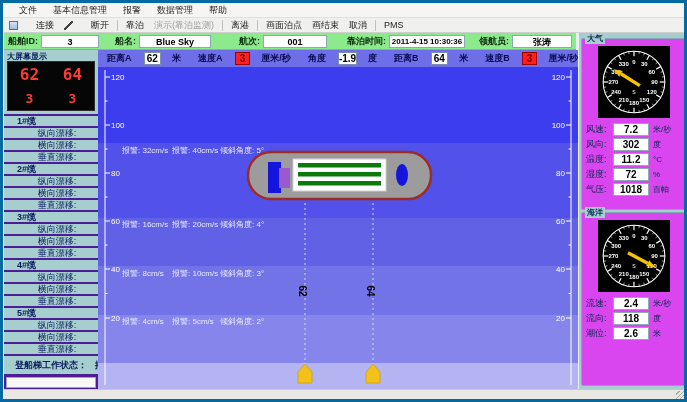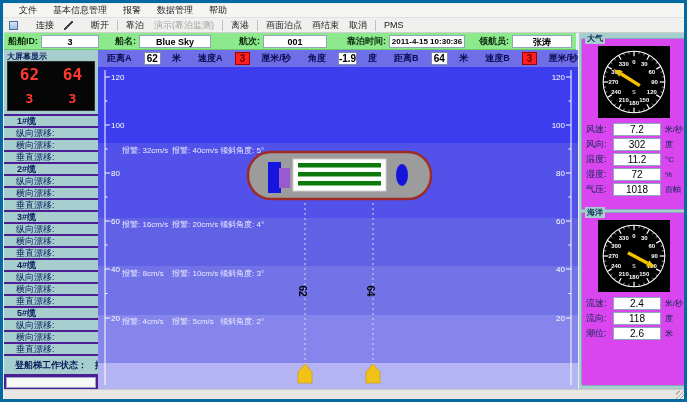--- a/index.html
+++ b/index.html
@@ -29,21 +29,21 @@
   .info-field:nth-of-type(5){margin-left:14px;} .info-field:nth-of-type(5) .info-value{width:60px;}
 
   
   .sidebar{position:absolute;left:1px;top:47px;width:94px;height:339px;background:#4c1d95;font-size:9px;color:#0a1a5a;}
   .display-group{position:absolute;top:0;left:0;width:94px;height:64px;background:#a6cecf;}
   .display-title{position:absolute;top:1px;left:3px;font-size:8px;font-weight:bold;}
   .led{position:absolute;left:3px;top:11px;width:88px;height:50px;background:#060606;border:1px solid #2e2e2e;display:grid;grid-template-columns:1fr 1fr;grid-template-rows:1fr 1fr;align-items:center;justify-items:center;font-family:"DejaVu Sans Mono",monospace;color:#ff3b30;font-weight:bold;}
   .led .v1{font-size:16px;} .led .v2{font-size:13px;}
   #cables{position:absolute;top:66px;left:0;width:94px;}
   .cable-header{height:10px;line-height:10px;background:#a6cecf;font-weight:bold;padding-left:13px;margin-bottom:2px;}
-  .cable-row{height:10px;line-height:10px;background:#a6cecf;padding-left:12px;margin-bottom:2px;white-space:nowrap;}
+  .cable-row{height:10px;line-height:10px;background:#a6cecf;padding-left:12px;margin-bottom:2px;white-space:nowrap;text-align:center;}
   .gangway{position:absolute;top:306px;left:0;width:94px;height:18px;background:#a6cecf;font-weight:bold;display:flex;align-items:center;gap:8px;padding-left:11px;white-space:nowrap;}
   .sidebar-bottom-strip{position:absolute;top:327px;left:2px;width:90px;height:11px;background:#f8f8f6;border:1px solid #9aa6c8;}
 
   
   .main{position:absolute;left:95px;top:47px;width:480px;height:339px;}
   .meas-bar{position:absolute;top:0;left:0;width:480px;height:17px;background:#6e6ee8;display:flex;align-items:center;font-size:9px;font-weight:bold;color:#0a0a50;gap:8px;}
   .meas-label{margin-left:9px;margin-right:4px;white-space:nowrap;}
   .meas-value{background:#fff;border:1px solid #7d8fb0;width:38px;height:13px;line-height:12px;text-align:center;font-weight:bold;color:#000;font-size:10px;}
   .meas-value.alarm{background:#ff1f1f;color:#6d0000;border-color:#a00000;width:34px;}
   .meas-unit{margin-left:3px;white-space:nowrap;}
@@ -66,21 +66,21 @@
 
   
   .right-panel{position:absolute;left:576px;top:30px;width:109px;height:356px;background:#a6cecf;font-size:9px;color:#0a2a52;}
   .rp-group{position:absolute;left:2px;width:105px;border:1px solid #84a8b6;border-radius:2px;background:#d946ef;}
   #grp-atmo{top:5px;height:172px;}
   #grp-ocean{top:179px;height:174px;}
   .rp-title{position:absolute;top:-6px;left:3px;background:#a6cecf;padding:0 2px;font-weight:bold;font-size:8px;}
   .gauge-box{display:block;margin:7px auto 4px;width:72px;height:72px;background:#000;}
   .rp-row{display:flex;align-items:center;height:14px;margin:1px 2px 1px 4px;}
   .rp-label{width:27px;white-space:nowrap;}
-  .rp-value{width:48px;background:#fff;border:1px solid #8fa8b8;text-align:center;font-weight:normal;font-size:10px;color:#000;height:13px;line-height:12px;}
+  .rp-value{width:36px;background:#fff;border:1px solid #8fa8b8;text-align:center;font-weight:bold;font-size:10px;color:#000;height:13px;line-height:12px;}
   .rp-unit{margin-left:4px;white-space:nowrap;font-size:8px;}
 
   
   .statusbar{position:absolute;left:1px;top:386px;width:685px;height:15px;background:#e9e7e3;border-top:1px solid #c8c8c8;}
   .grip{position:absolute;right:2px;bottom:2px;width:11px;height:11px;background:repeating-linear-gradient(135deg,transparent 0 2px,#a8a8a8 2px 3px);}
 </style>
 </head>
 <body>
 
 <div class="window">

